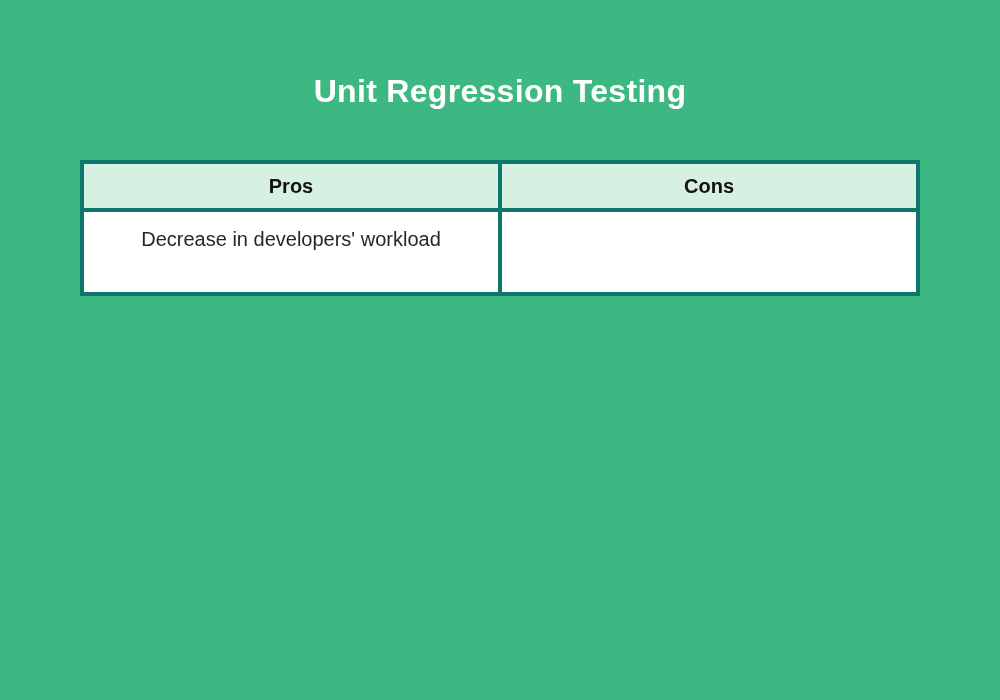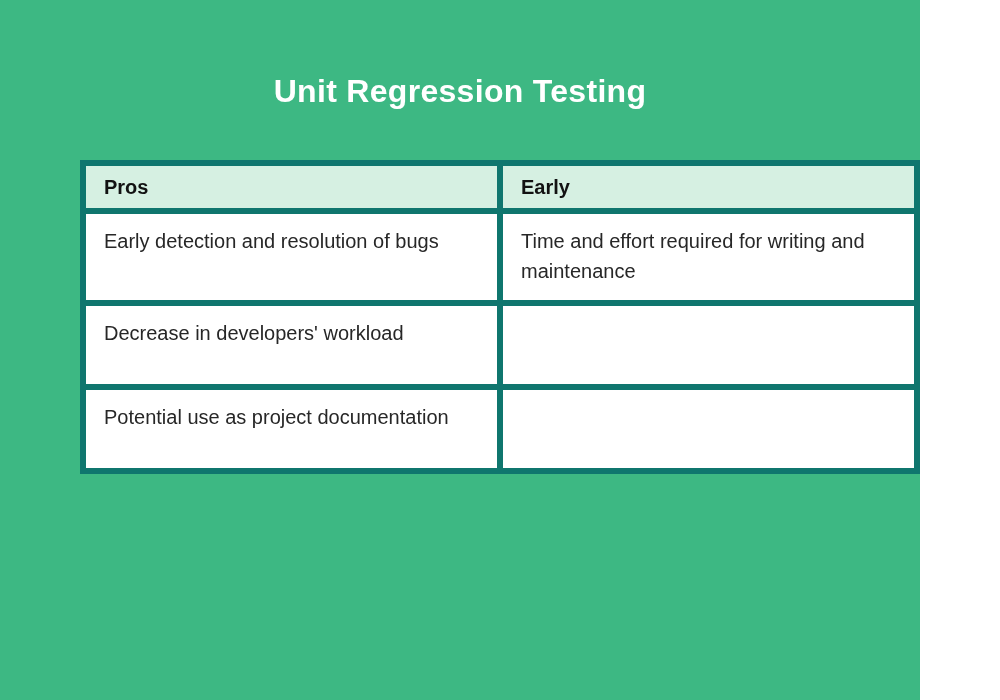--- a/index.html
+++ b/index.html
@@ -5,21 +5,21 @@
   * { margin: 0; padding: 0; box-sizing: border-box; }
 
   html, body {
     width: 1000px;
     height: 700px;
     overflow: hidden;
     font-family: "Liberation Sans", sans-serif;
   }
 
   .page {
-    width: 920px;
+    width: 1000px;
     height: 700px;
     background: #3DB883;
     position: relative;
   }
 
   .page-title {
     position: absolute;
     top: 73px;
     left: 0;
     width: 100%;
@@ -35,23 +35,23 @@
     left: 80px;
     top: 160px;
     width: 840px;
     border-collapse: collapse;
     table-layout: fixed;
     background: #FFFFFF;
   }
 
   table.pros-cons th,
   table.pros-cons td {
-    border: 6px solid #0f766e;
+    border: 4px solid #0f766e;
     width: 50%;
-    text-align: left;
+    text-align: center;
     vertical-align: top;
   }
 
   table.pros-cons th {
     background: #D6F0E2;
     height: 48px;
     padding: 0 18px;
     font-size: 20px;
     font-weight: 700;
     color: #121212;
@@ -72,32 +72,24 @@
 <body>
 
 <div class="page">
 
   <h1 class="page-title">Unit Regression Testing</h1>
 
   <table class="pros-cons">
     <thead>
       <tr>
         <th>Pros</th>
-        <th>Early</th>
+        <th>Cons</th>
       </tr>
     </thead>
     <tbody>
       <tr>
-        <td>Early detection and resolution of bugs</td>
-        <td>Time and effort required for writing and maintenance</td>
-      </tr>
-      <tr>
         <td>Decrease in developers' workload</td>
-        <td></td>
-      </tr>
-      <tr>
-        <td>Potential use as project documentation</td>
         <td></td>
       </tr>
     </tbody>
   </table>
 
 </div>
 
 </body></html>

